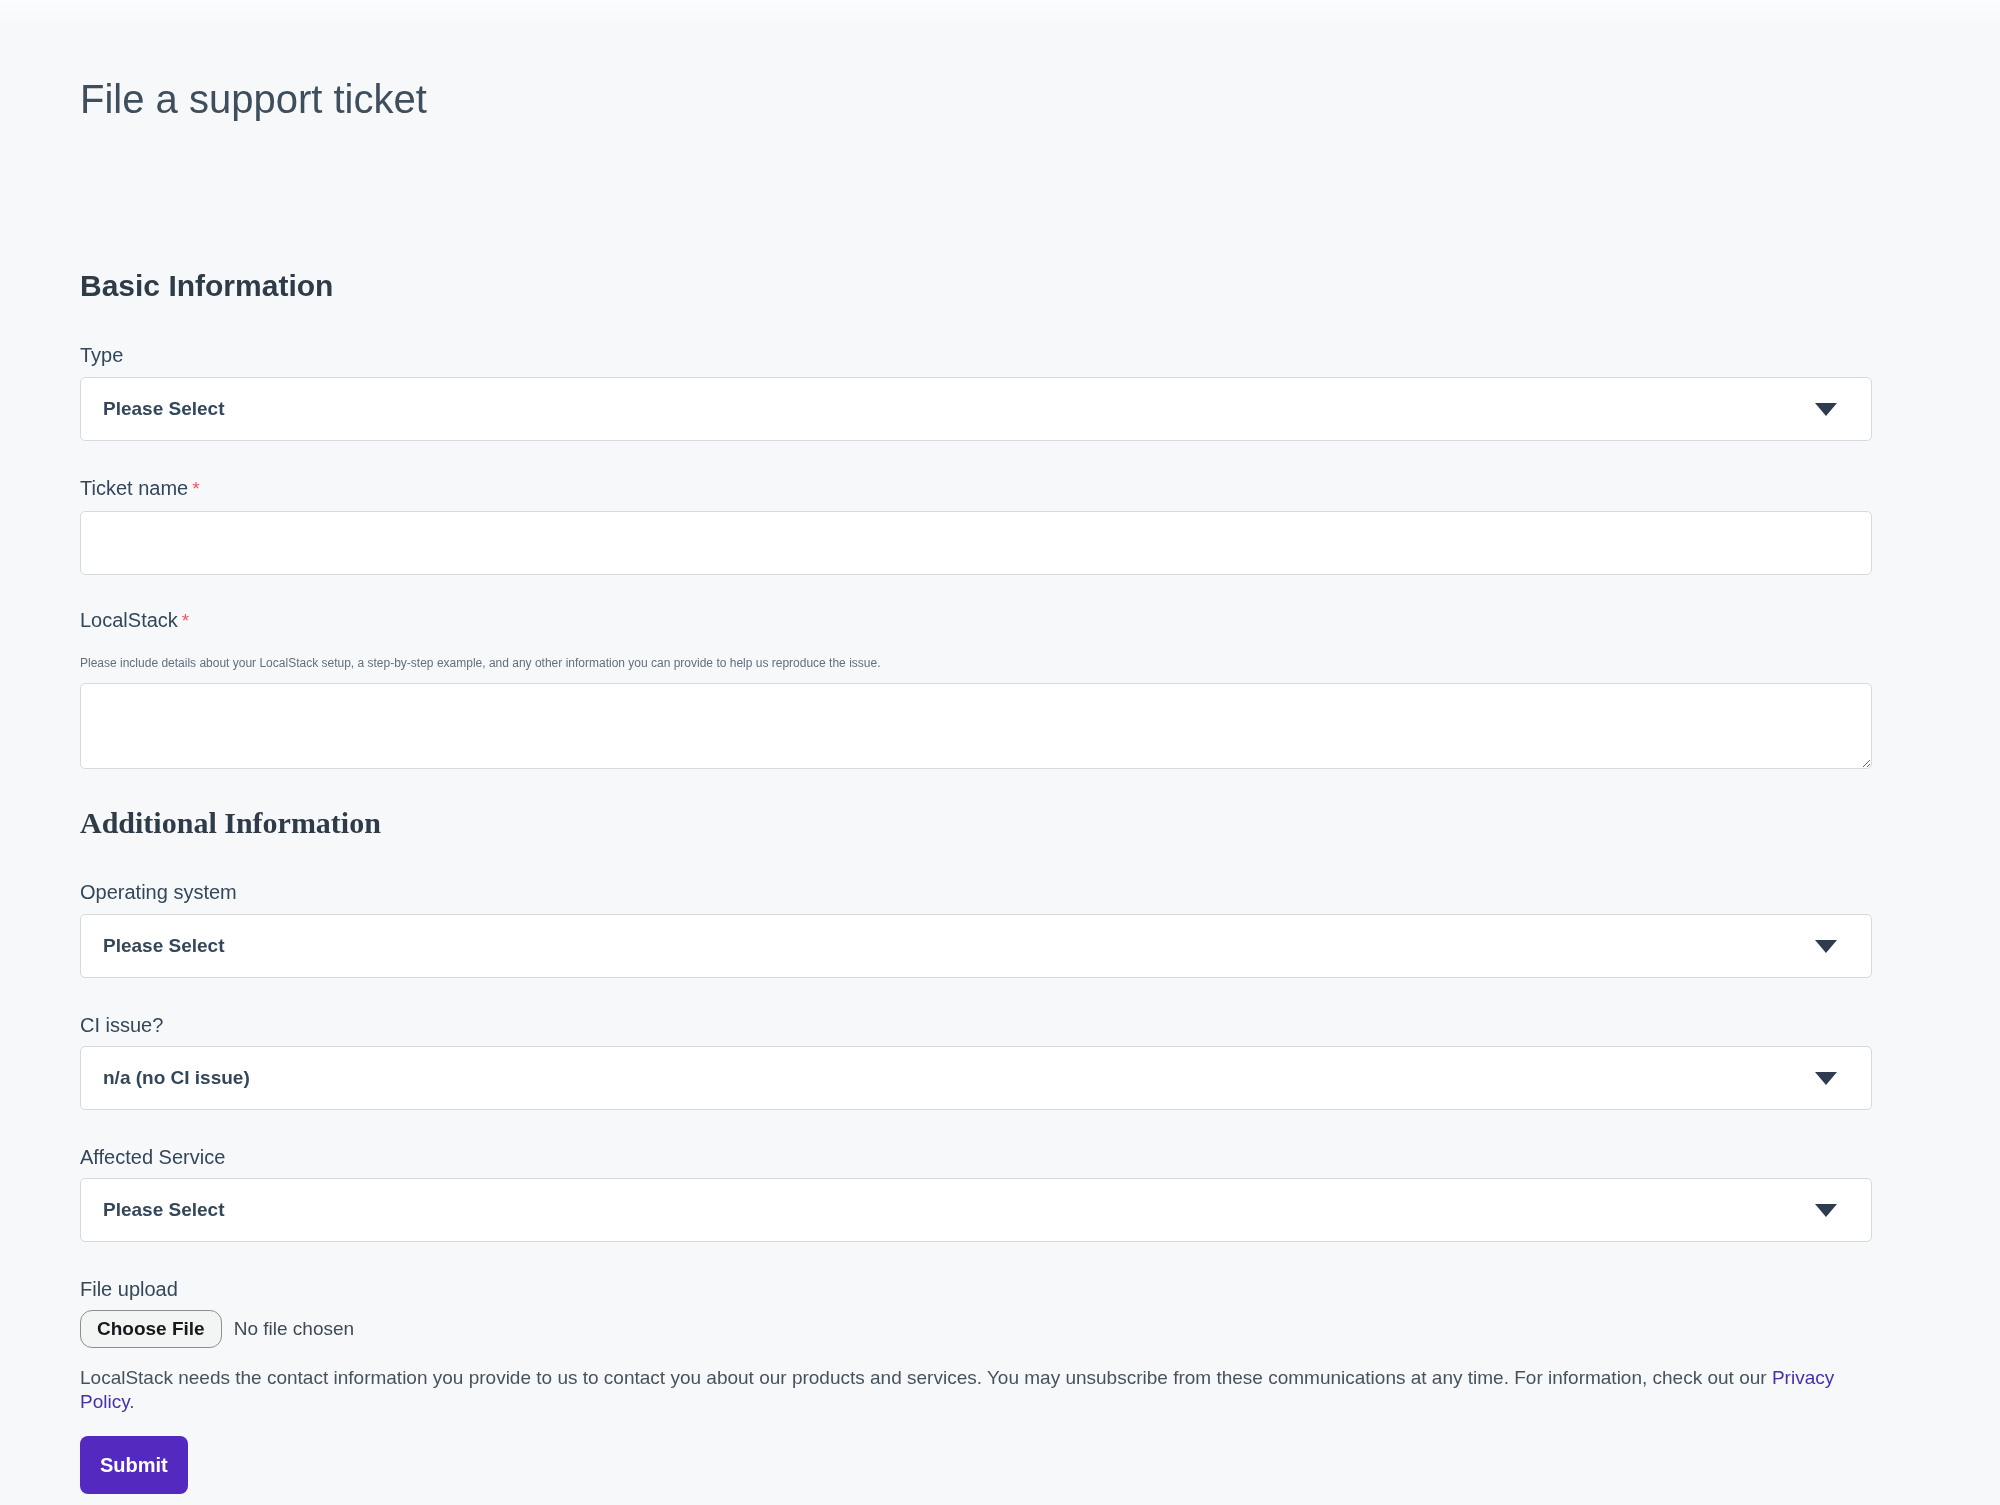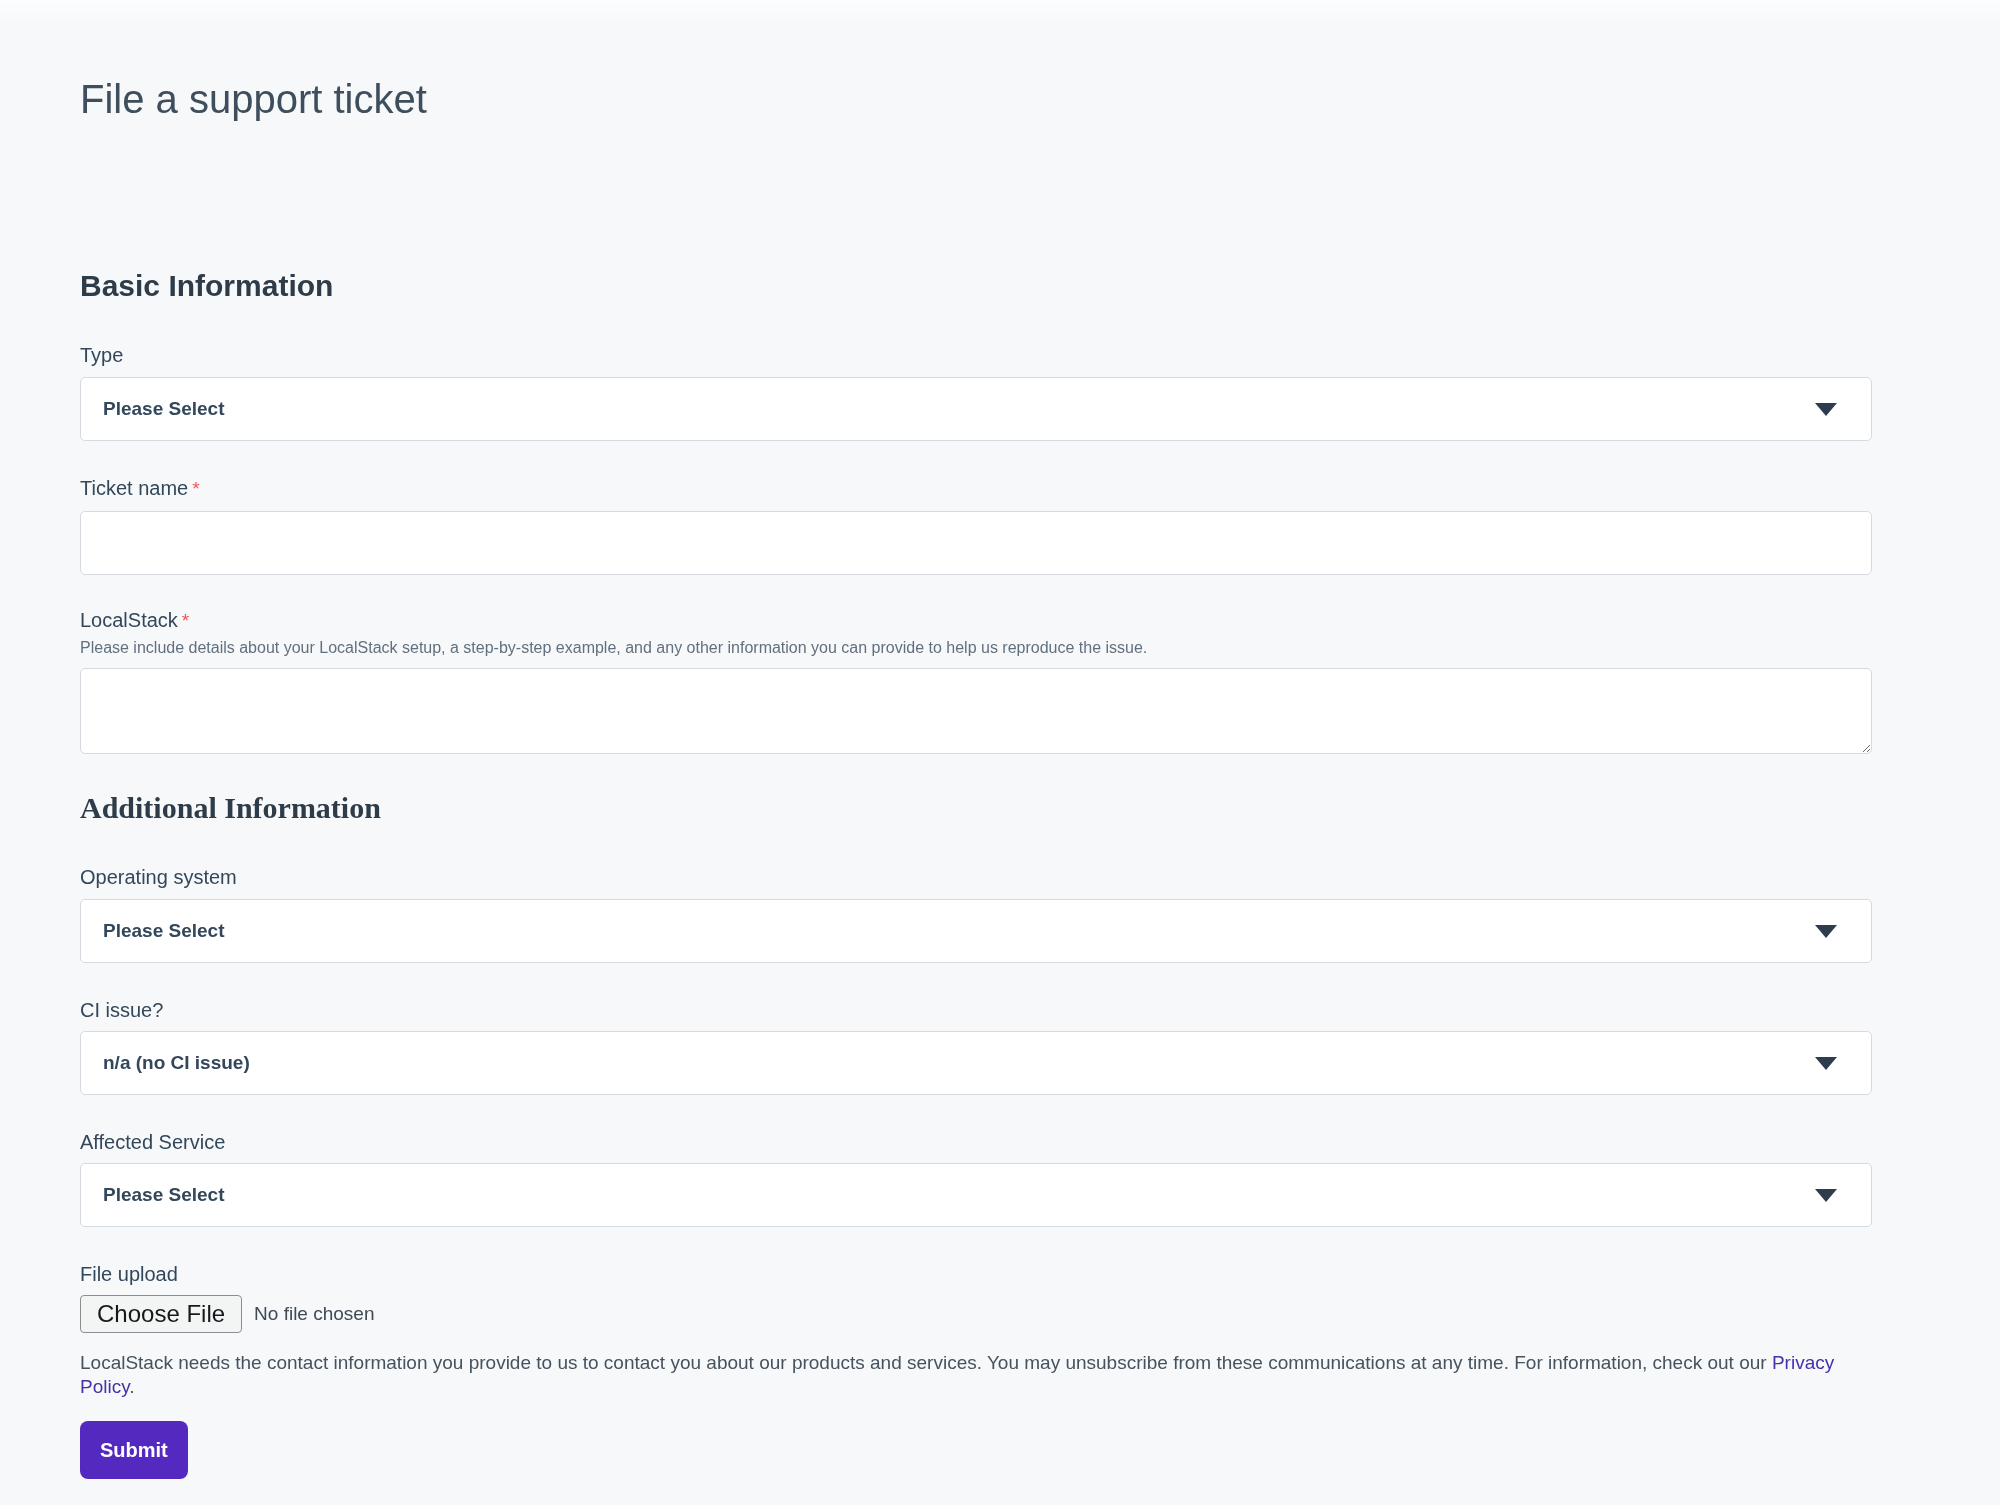--- a/index.html
+++ b/index.html
@@ -43,22 +43,22 @@
   .req {
     color: #f2545b;
     margin-left: 4px;
     font-size: 19px;
   }
   .mt-38 { margin-top: 38px; }
   .mt-34 { margin-top: 34px; }
   .mt-32 { margin-top: 32px; }
 
   .helper-text {
-    margin-top: 2px;
-    font-size: 16px;
+    margin-top: 17px;
+    font-size: 12px;
     line-height: 24px;
     color: #61707f;
   }
 
   .select-box {
     margin-top: 9px;
     height: 64px;
     box-sizing: border-box;
     background: #ffffff;
     border: 1px solid #d5dae0;
@@ -119,25 +119,26 @@
     margin-top: 8px;
     display: flex;
     align-items: center;
   }
   .choose-file-btn {
     box-sizing: border-box;
     height: 38px;
     padding: 0 16px;
     background: #f3f4f4;
     border: 1px solid #8b8f93;
-    border-radius: 4px;
-    font-size: 24px;
+    border-radius: 12px;
+    font-size: 19px;
     font-family: "Liberation Sans", sans-serif;
     color: #16191c;
     cursor: pointer;
+    font-weight: bold;
   }
   .file-status {
     margin-left: 12px;
     font-size: 19px;
     color: #3f4a55;
   }
 
   .legal-text {
     margin-top: 18px;
     font-size: 19px;

